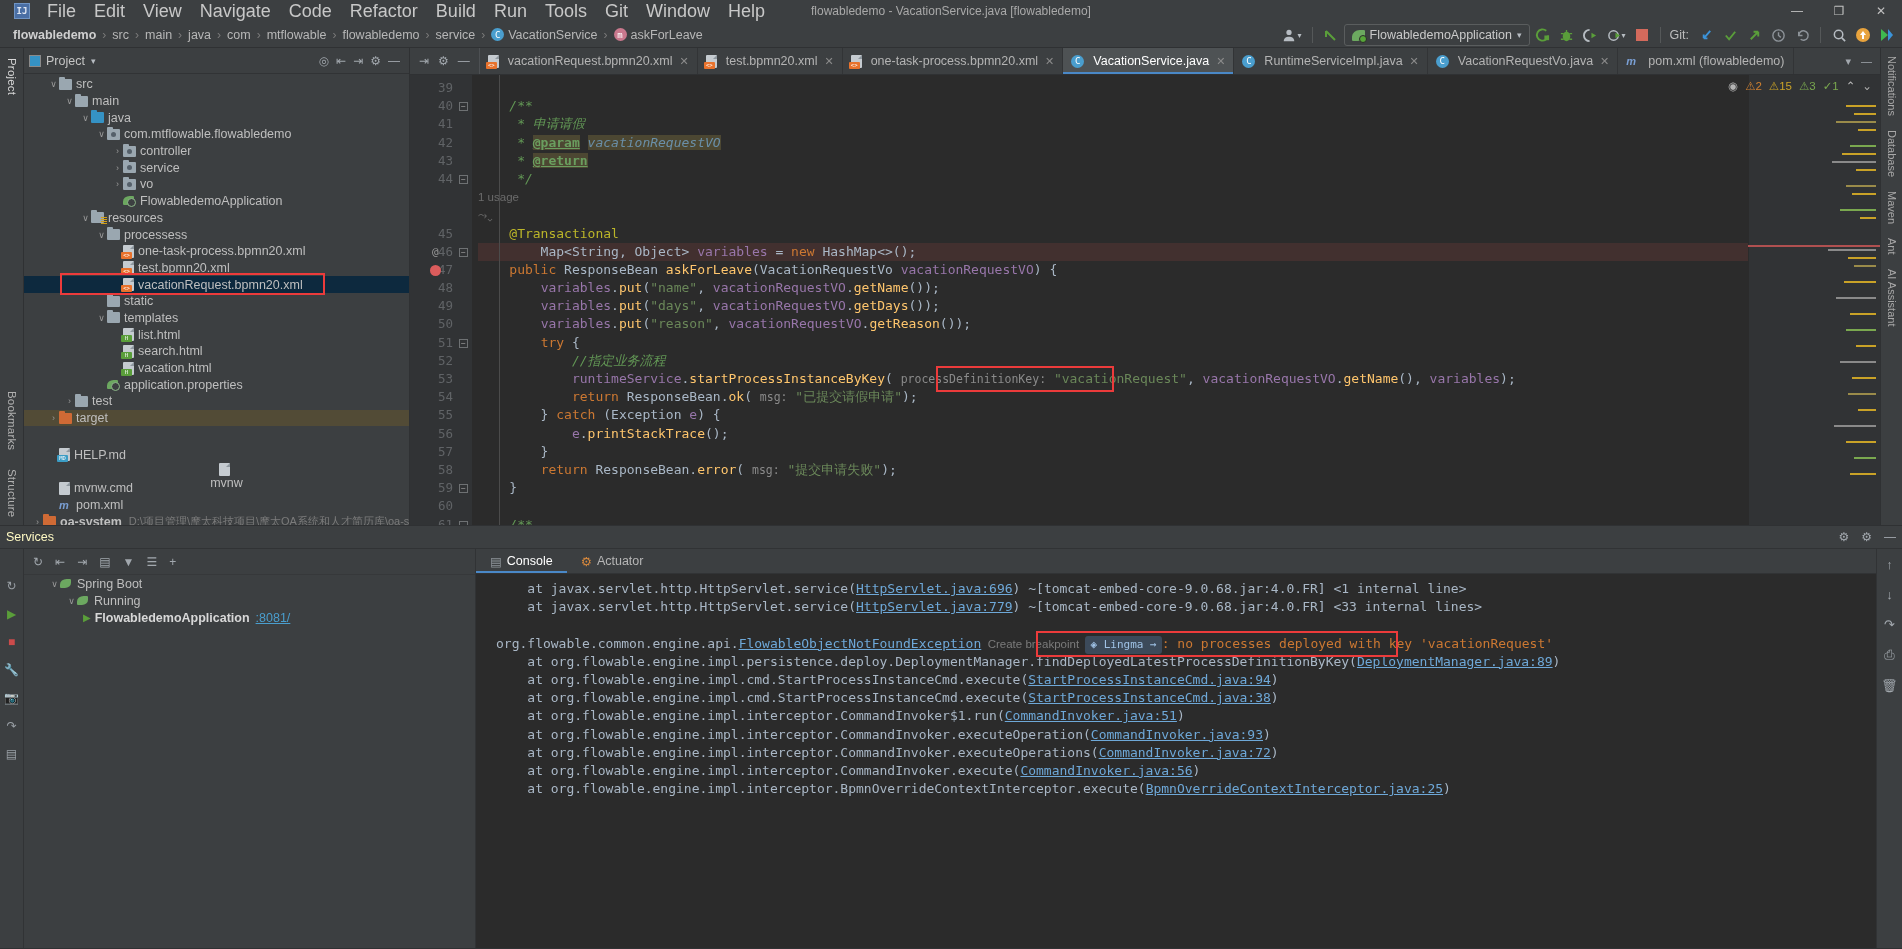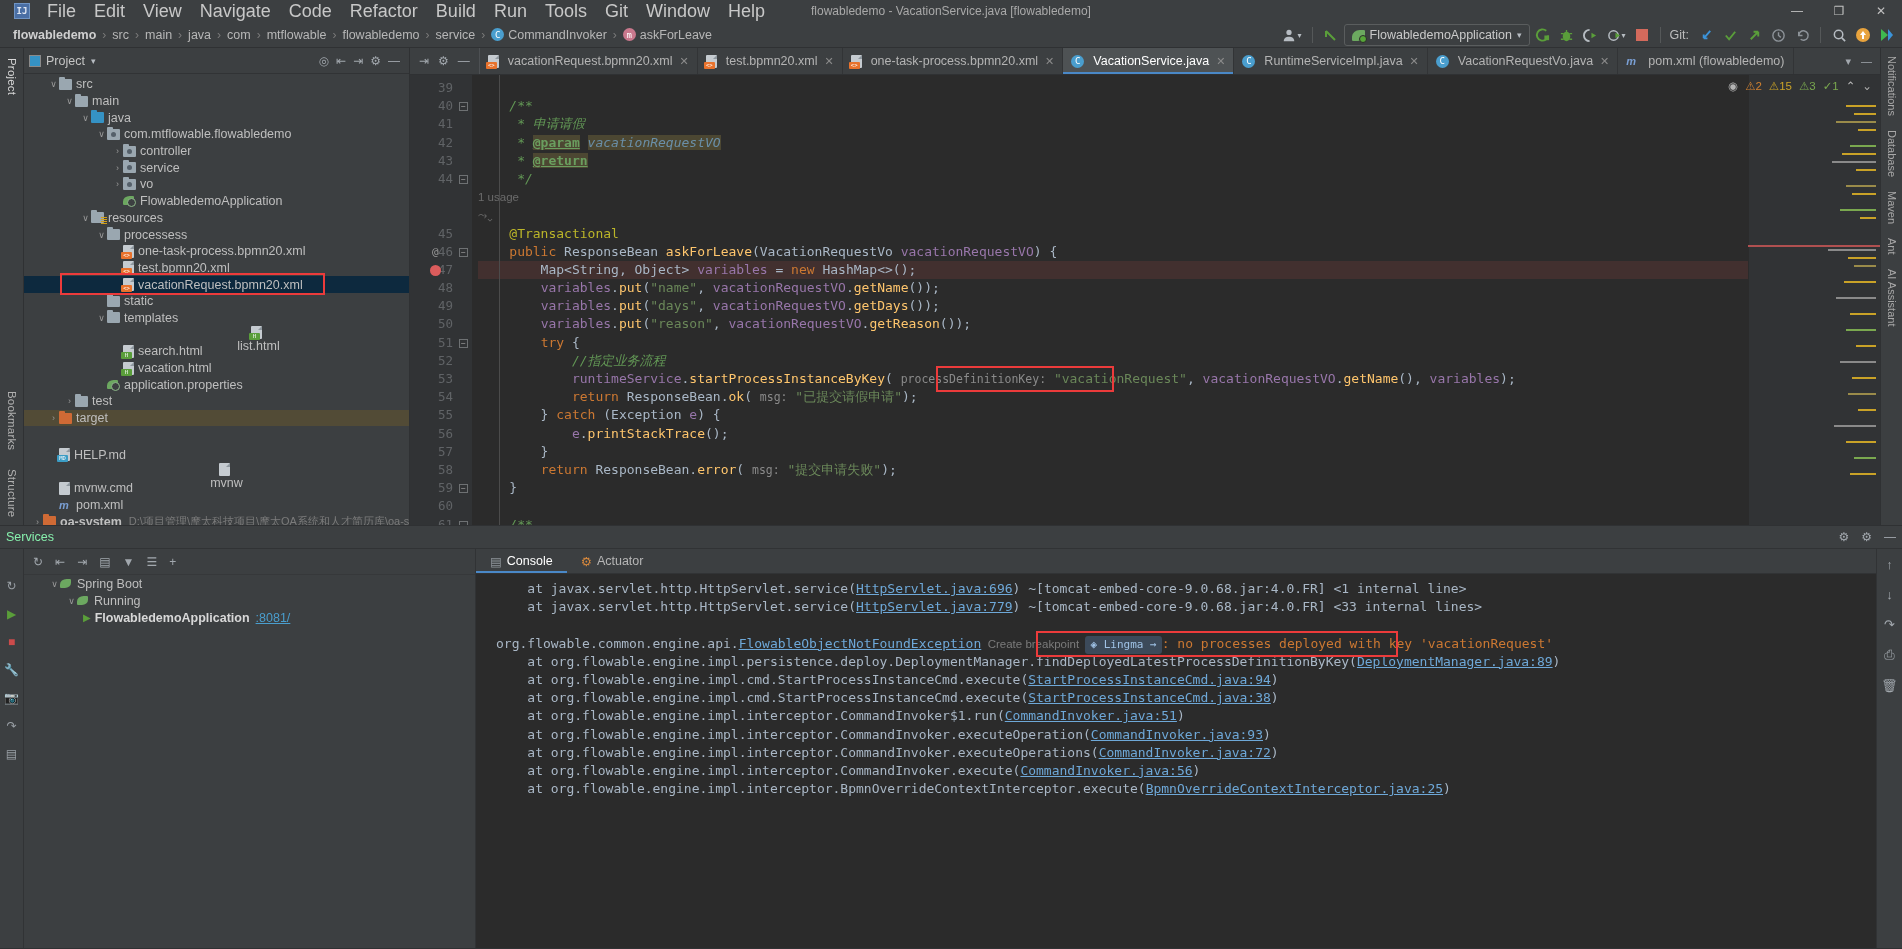--- a/index.html
+++ b/index.html
@@ -275,21 +275,21 @@
 
   
   #services {
     height: 423px; background: #3c3f41; display: flex; flex-direction: column;
     border-top: 1px solid #2f3133;
   }
   #svc-header {
     height: 23px; display: flex; align-items: center; padding: 0 6px;
     border-bottom: 1px solid #313335;
   }
-  #svc-title { font-size: 12.5px; color: #86efac; }
+  #svc-title { font-size: 12.5px; color: #fef9c3; }
   .svc-hdr-tools { margin-left: auto; display: flex; gap: 12px; color: #a2a8ae; font-size: 12px; }
   #svc-body { flex: 1; display: flex; min-height: 0; }
 
   #svc-rail {
     width: 24px; background: #3c3f41; border-right: 1px solid #313335;
     display: flex; flex-direction: column; align-items: center; padding-top: 30px; gap: 14px;
   }
   .svc-rail-ico { font-size: 12px; color: #9aa0a6; }
   .svc-rail-ico.green { color: #5a9e3a; }
   .svc-rail-ico.red { color: #cc4b4b; }
@@ -407,21 +407,21 @@
       <span class="crumb">
         <span>flowabledemo</span>
       </span>
       <span class="crumb-sep">›</span>
       <span class="crumb">
         <span>service</span>
       </span>
       <span class="crumb-sep">›</span>
       <span class="crumb">
         <span class="cls-badge">C</span>
-        <span>CommandInvoker</span>
+        <span>VacationService</span>
       </span>
       <span class="crumb-sep">›</span>
       <span class="crumb">
         <span class="mth-badge">m</span>
         <span>askForLeave</span>
       </span>
     </div>
   <div id="toolbar-right">
     <div class="tb-btn">
       <svg width="14" height="14" viewBox="0 0 16 16">
@@ -617,21 +617,21 @@
         <div class="row" style="padding-left: 72px;">
           <span class="arrow"></span>
           <span class="folder"></span>
           <span>static</span>
         </div>
         <div class="row" style="padding-left: 72px;">
           <span class="arrow">∨</span>
           <span class="folder"></span>
           <span>templates</span>
         </div>
-        <div class="row" style="padding-left: 88px; flex-direction: column;">
+        <div class="row" style="padding-left: 88px;">
           <span class="arrow"></span>
           <span class="filei">
             <span class="tag html">H</span>
           </span>
           <span>list.html</span>
         </div>
         <div class="row" style="padding-left: 88px;">
           <span class="arrow"></span>
           <span class="filei">
             <span class="tag html">H</span>
@@ -784,22 +784,22 @@
           <div class="vline" style="left: 27px;"></div>
           <div class="cl"></div>
           <div class="cl"><span class="cmt">    /**</span></div>
           <div class="cl"><span class="cmt">     * 申请请假</span></div>
           <div class="cl"><span class="cmt-b">     * </span><span class="jd-tag">@param</span> <span class="jd-par">vacationRequestVO</span></div>
           <div class="cl"><span class="cmt-b">     * </span><span class="jd-tag">@return</span></div>
           <div class="cl"><span class="cmt">     */</span></div>
           <div class="cl"><span class="usage">1 usage</span></div>
           <div class="cl"><span class="usage">⤳⌄</span></div>
           <div class="cl">    <span class="anno">@Transactional</span></div>
+          <div class="cl hl">        Map&lt;String, Object&gt; <span class="fld">variables</span> = <span class="kw">new</span> HashMap&lt;&gt;();</div>
           <div class="cl">    <span class="kw">public</span> ResponseBean <span class="mcall">askForLeave</span>(VacationRequestVo <span class="fld">vacationRequestVO</span>) {</div>
-          <div class="cl hl">        Map&lt;String, Object&gt; <span class="fld">variables</span> = <span class="kw">new</span> HashMap&lt;&gt;();</div>
           <div class="cl">        <span class="fld">variables</span>.<span class="mcall">put</span>(<span class="str">"name"</span>, <span class="fld">vacationRequestVO</span>.<span class="mcall">getName</span>());</div>
           <div class="cl">        <span class="fld">variables</span>.<span class="mcall">put</span>(<span class="str">"days"</span>, <span class="fld">vacationRequestVO</span>.<span class="mcall">getDays</span>());</div>
           <div class="cl">        <span class="fld">variables</span>.<span class="mcall">put</span>(<span class="str">"reason"</span>, <span class="fld">vacationRequestVO</span>.<span class="mcall">getReason</span>());</div>
           <div class="cl">        <span class="kw">try</span> {</div>
           <div class="cl"><span class="cmt">            //指定业务流程</span></div>
           <div class="cl">            <span class="fld">runtimeService</span>.<span class="mcall">startProcessInstanceByKey</span>( <span class="param-hint">processDefinitionKey:</span> <span class="str">"vacationRequest"</span>, <span class="fld">vacationRequestVO</span>.<span class="mcall">getName</span>(), <span class="fld">variables</span>);</div>
           <div class="redbox" style="left: 464px; top: 291px; width: 178px; height: 26px;"></div>
           <div class="cl">            <span class="kw">return</span> ResponseBean.<span class="mcall">ok</span>( <span class="param-hint">msg:</span> <span class="str">"已提交请假申请"</span>);</div>
           <div class="cl">        } <span class="kw">catch</span> (Exception <span class="fld">e</span>) {</div>
           <div class="cl">            <span class="fld">e</span>.<span class="mcall">printStackTrace</span>();</div>

